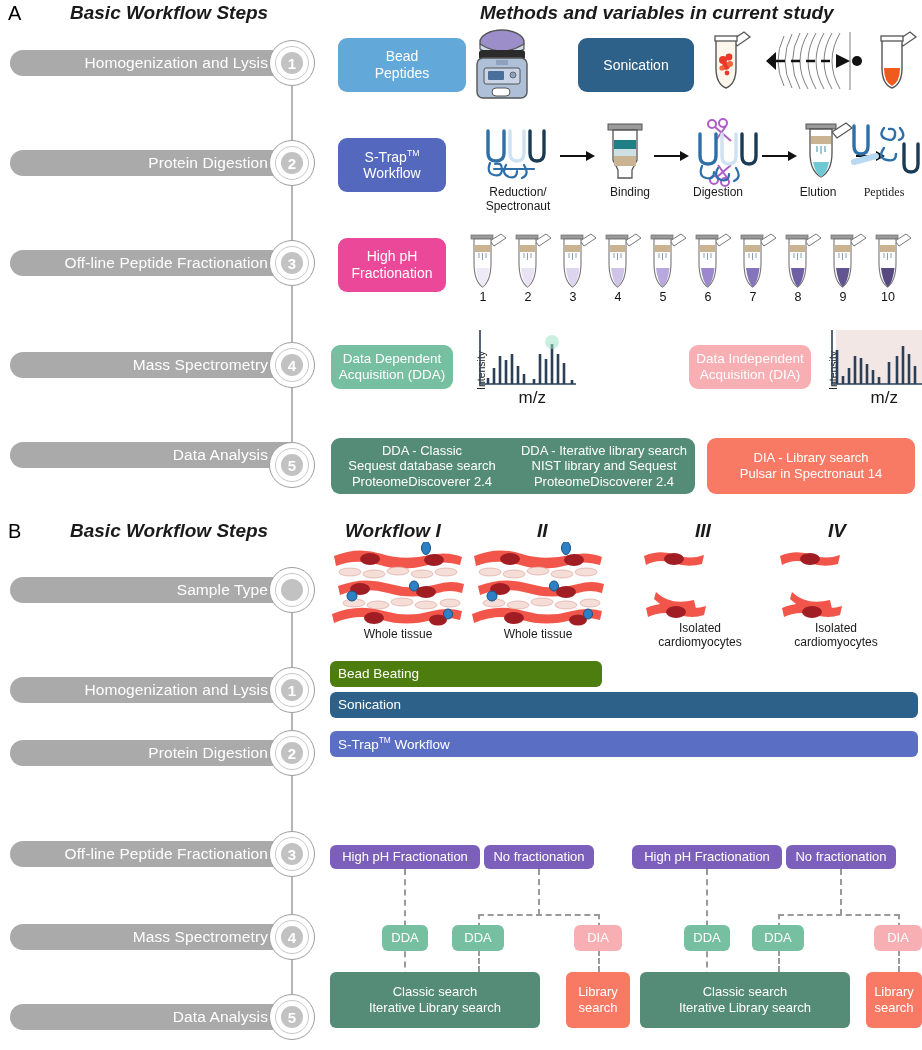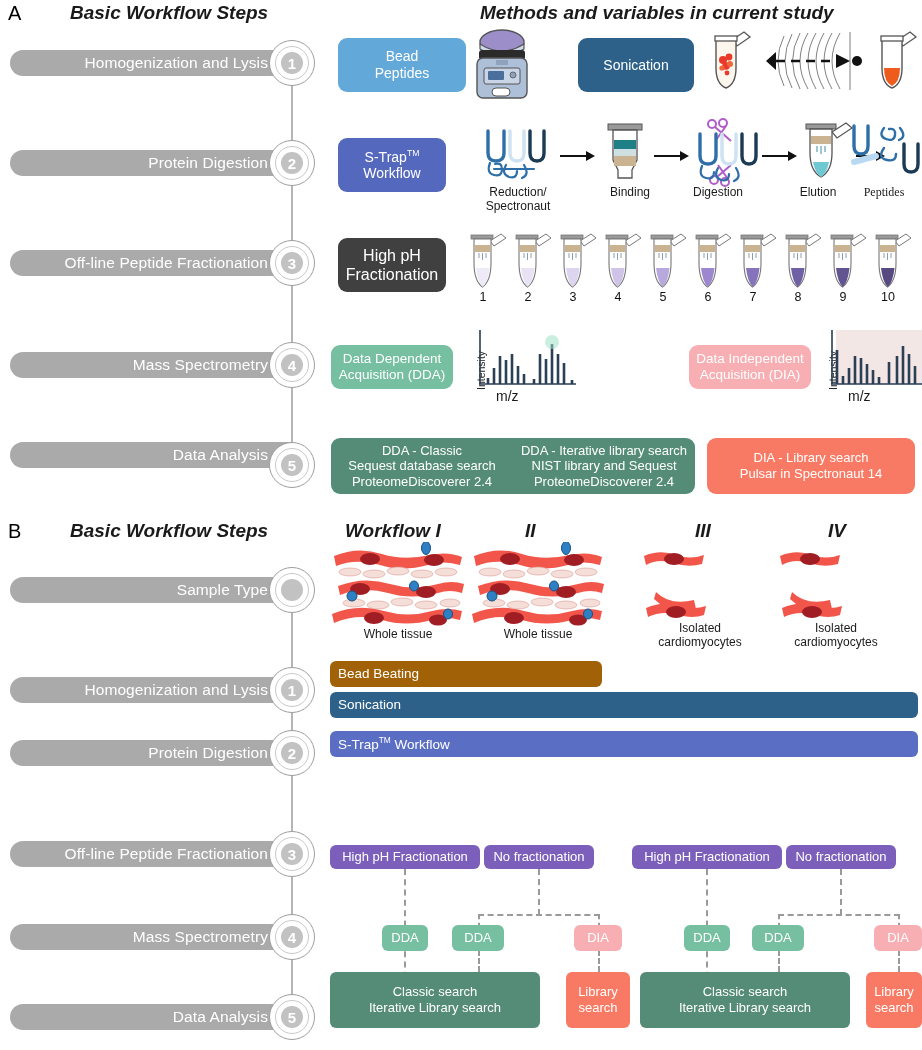--- a/index.html
+++ b/index.html
@@ -35,21 +35,21 @@
         text-align:center;color:#fff;box-sizing:border-box;line-height:1.2;}
   .mbox .t{padding:0 5px;}
   .mbox-sm{border-radius:6px;}
 
   
   .cap{font-size:12px;color:#1a1a1a;text-align:center;line-height:1.15;}
   .tubenum{font-size:12.5px;color:#111;text-align:center;}
 
   
   .spec-ylab{font-size:10.5px;transform:rotate(-90deg);transform-origin:left top;white-space:nowrap;}
-  .spec-xlab{font-size:14px;text-align:left;}
+  .spec-xlab{font-size:17px;text-align:right;}
 
   
   .dashv{border-left:2px dashed #9a9a9a;}
   .dashh{border-top:2px dashed #9a9a9a;}
 
   
   .barlabel{display:flex;align-items:center;justify-content:flex-start;}
   .barlabel .t{padding-left:8px;text-align:left;}
   sup{font-size:.62em;vertical-align:super;}
 </style>
@@ -240,21 +240,21 @@
 <div class="abs step-pill" style="left:10px;top:250px;width:292px;">
   <span>Off-line Peptide Fractionation</span>
 </div>
 <div class="abs step-circle" style="left:269px;top:240px;">
   <div class="inner">
       <div class="disc">
         <b>3</b>
       </div>
     </div>
 </div>
-<div class="abs mbox" style="left:338px;top:238px;width:108px;height:54px;background:#404040;font-size:16px;">
+<div class="abs mbox" style="left:338px;top:238px;width:108px;height:54px;background:#ec4899;font-size:14px;">
   <div class="t">
     <div>High pH</div>
     <div>Fractionation</div>
   </div>
 </div>
 <div class="abs" id="fraction-tubes" style="left:468px;top:232px;width:450px;height:70px;">
     <div class="abs" style="left: 0px; top: 0px;"><svg width="40" height="62" viewBox="0 0 40 62">
         <rect x="3" y="3" width="22" height="4" fill="#9a9a9a" stroke="#777" stroke-width=".8"></rect>
         <path d="M22 9 l11 -7 5 4 -12 8 z" fill="#fff" stroke="#777" stroke-width="1"></path>
         <path d="M6 7 h17 v24 q0 18 -8.5 24 q-8.5 -6 -8.5 -24 z" fill="#fff" stroke="#777" stroke-width="1.1"></path>
@@ -487,21 +487,21 @@
 <div class="abs mbox" style="left:707px;top:438px;width:208px;height:56px;background:#f87a64;font-size:13px;">
   <div class="t">
     <div>DIA - Library search</div>
     <div style="">Pulsar in Spectronaut 14</div>
   </div>
 </div>
 
 <div class="abs panel-letter" style="left:8px;top:520px;">B</div>
 <div class="abs col-header" style="left:70px;top:520px;">Basic Workflow Steps</div>
 <div class="abs col-header" style="left:345px;top:520px;">Workflow I</div>
-<div class="abs col-header" style="left:525px;top:520px;">II</div>
+<div class="abs col-header" style="left:537px;top:520px;">II</div>
 <div class="abs col-header" style="left:695px;top:520px;">III</div>
 <div class="abs col-header" style="left:828px;top:520px;">IV</div>
 
 <div class="abs spine" style="left:291px;top:585px;height:420px;"></div>
 
 <div class="abs step-pill" style="left:10px;top:577px;width:292px;">
   <span>Sample Type</span>
 </div>
 <div class="abs step-circle" style="left:269px;top:567px;">
   <div class="inner">
@@ -621,21 +621,21 @@
 <div class="abs step-pill" style="left:10px;top:677px;width:292px;">
   <span>Homogenization and Lysis</span>
 </div>
 <div class="abs step-circle" style="left:269px;top:667px;">
   <div class="inner">
       <div class="disc">
         <b>1</b>
       </div>
     </div>
 </div>
-<div class="abs mbox mbox-sm barlabel" style="left:330px;top:661px;width:272px;height:26px;background:#a16207;font-size:13.5px;">
+<div class="abs mbox mbox-sm barlabel" style="left:330px;top:661px;width:272px;height:26px;background:#4d7c0f;font-size:13.5px;">
   <div class="t">Bead Beating</div>
 </div>
 <div class="abs mbox mbox-sm barlabel" style="left:330px;top:692px;width:588px;height:26px;background:#2d6189;font-size:13.5px;">
   <div class="t">Sonication</div>
 </div>
 
 <div class="abs step-pill" style="left:10px;top:740px;width:292px;">
   <span>Protein Digestion</span>
 </div>
 <div class="abs step-circle" style="left:269px;top:730px;">

